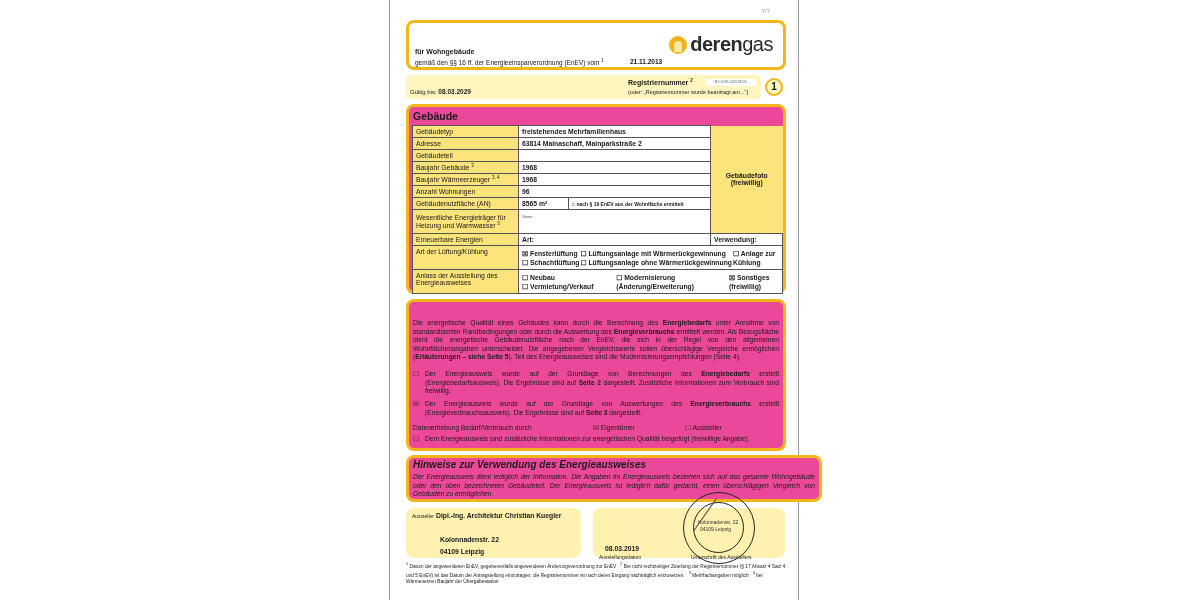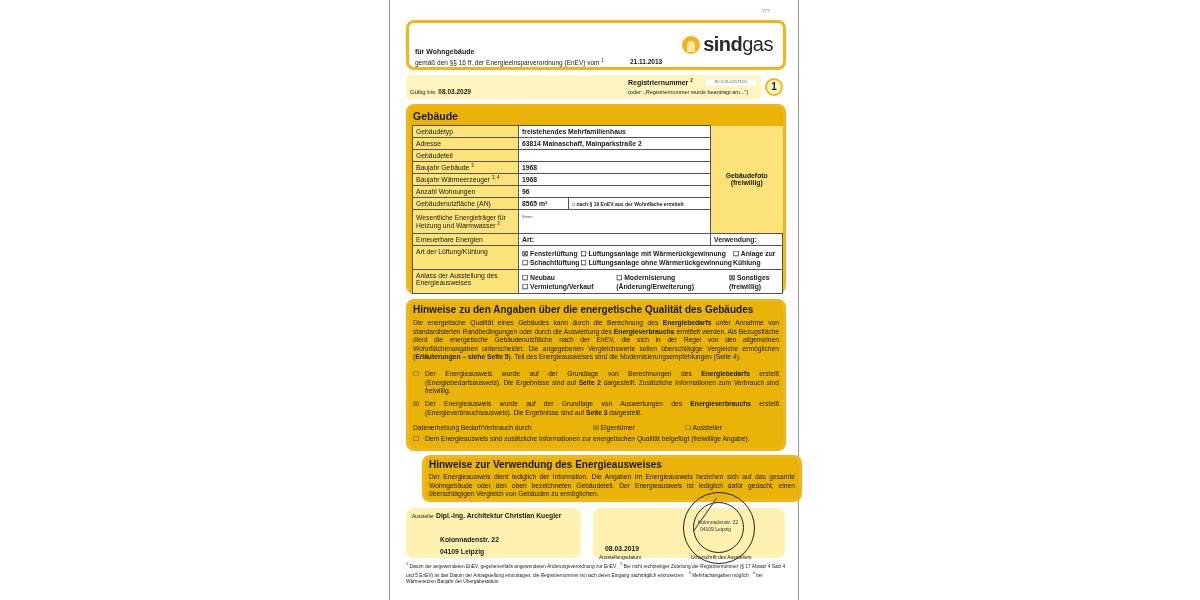--- a/index.html
+++ b/index.html
@@ -6,21 +6,21 @@
   html, body { width: 1200px; height: 600px; background: #ffffff; overflow: hidden; }
   body { font-family: "Liberation Sans", sans-serif; color: #1a1a1a; position: relative; }
 
   .page {
     position: absolute; left: 389px; top: 0; width: 410px; height: 600px;
     background: #ffffff; border-left: 1px solid #9a9a9a; border-right: 1px solid #9a9a9a;
   }
   .corner-note { position: absolute; right: 28px; top: 8px; font-size: 6px; color: #9a9a9a; }
 
   .box {
-    position: absolute; border: 3px solid #f2b51a; border-radius: 8px; background: #eab308;
+    position: absolute; border: 3px solid #f2b51a; border-radius: 8px; background: #ec4899;
   }
   .hdr { left: 16px; top: 20px; width: 380px; height: 50px; background: #ffffff; }
   .hdr .title { position: absolute; left: 6px; top: 2px; font-size: 21px; font-weight: bold; letter-spacing: 0.2px; color: #111; }
   .hdr .sub1 { position: absolute; left: 6px; top: 25px; font-size: 7px; font-weight: bold; }
   .hdr .sub2 { position: absolute; left: 6px; top: 35px; font-size: 6.5px; }
   .hdr .sub2 sup { font-size: 4.5px; }
   .hdr .date { position: absolute; left: 221px; top: 35px; font-size: 6.5px; font-weight: bold; }
   .logo { position: absolute; right: 10px; top: 10px; display: flex; align-items: center; gap: 3px; }
   .logo .dot { width: 18px; height: 18px; border-radius: 50%; background: #f4b21a; position: relative; }
   .logo .dot::after { content: ""; position: absolute; left: 5px; top: 5px; width: 8px; height: 11px; border-radius: 4px 4px 0 0; background: #fde9a4; }
@@ -50,21 +50,21 @@
   .normal { font-weight: normal; }
 
   .hinw { left: 16px; top: 299px; width: 380px; height: 152px; }
   .hinw .sec-title { font-size: 10px; top: 2px; }
   .para { position: absolute; left: 4px; right: 4px; font-size: 6.7px; line-height: 8.6px; text-align: justify; }
   .para b { font-weight: bold; }
   .optline { position: absolute; left: 4px; right: 4px; font-size: 6.7px; line-height: 8.6px; display: flex; }
   .optline .mark { width: 12px; flex: none; }
   .optline .txt { text-align: justify; }
 
-  .verw { left: 32px; top: 455px; width: 380px; height: 47px; }
+  .verw { left: 16px; top: 455px; width: 416px; height: 47px; font-style: italic; }
   .verw .sec-title { font-size: 10px; top: 1px; }
 
   .aus1 { position: absolute; left: 16px; top: 508px; width: 175px; height: 50px; background: #fff2b0; border-radius: 8px; }
   .aus2 { position: absolute; left: 203px; top: 508px; width: 192px; height: 50px; background: #fff2b0; border-radius: 8px; }
   .aus1 .lbl { position: absolute; left: 6px; top: 5px; font-size: 5px; }
   .aus1 .name { position: absolute; left: 30px; top: 4px; font-size: 6.8px; font-weight: bold; }
   .aus1 .street { position: absolute; left: 34px; top: 28px; font-size: 6.8px; font-weight: bold; }
   .aus1 .city { position: absolute; left: 34px; top: 40px; font-size: 6.8px; font-weight: bold; }
   .aus2 .date { position: absolute; left: 12px; top: 37px; font-size: 6.8px; font-weight: bold; }
   .aus2 .datelbl { position: absolute; left: 6px; top: 46px; font-size: 5px; }
@@ -84,21 +84,21 @@
 
 <div class="page">
   <div class="corner-note">7/7</div>
 
   <div class="box hdr">
     <div class="sub1">für Wohngebäude</div>
     <div class="sub2"><span>gemäß den §§ 16 ff. der Energieeinsparverordnung (EnEV) vom</span> <sup>1</sup></div>
     <div class="date">21.11.2013</div>
     <div class="logo">
       <div class="dot"></div>
-      <div class="txt"><b>sind</b><span>gas</span></div>
+      <div class="txt"><b>deren</b><span>gas</span></div>
     </div>
   </div>
 
   <div class="box regbar" style="border:none;border-radius:4px;">
     <div class="valid"><span>Gültig bis:</span> <b>08.03.2029</b></div>
     <div class="reglabel"><span>Registriernummer</span> <sup>2</sup></div>
     <div class="regnum">BY-2019-002578220</div>
     <div class="regnote">(oder: „Registriernummer wurde beantragt am...")</div>
   </div>
   <div class="pagenum">1</div>
@@ -173,21 +173,20 @@
             <div style="width:90px;"><span>☐</span> <span>Modernisierung (Änderung/Erweiterung)</span></div>
             <div style="width:50px;"><span>☒</span> <span>Sonstiges (freiwillig)</span></div>
           </div>
         </td>
       </tr>
     </tbody>
       </table>
   </div>
 
   <div class="box hinw">
-    <div class="sec-title">Hinweise zu den Angaben über die energetische Qualität des Gebäudes</div>
     <div class="para" style="top:17px;"><span>Die energetische Qualität eines Gebäudes kann durch die Berechnung des </span><b>Energiebedarfs</b><span> unter Annahme von standardisierten Randbedingungen oder durch die Auswertung des </span><b>Energieverbrauchs</b><span> ermittelt werden. Als Bezugsfläche dient die energetische Gebäudenutzfläche nach der EnEV, die sich in der Regel von den allgemeinen Wohnflächenangaben unterscheidet. Die angegebenen Vergleichswerte sollen überschlägige Vergleiche ermöglichen (</span><b>Erläuterungen – siehe Seite 5</b><span>). Teil des Energieausweises sind die Modernisierungsempfehlungen (Seite 4).</span></div>
     <div class="optline" style="top:68px;">
       <span class="mark">☐</span>
       <span class="txt"><span>Der Energieausweis wurde auf der Grundlage von Berechnungen des </span><b>Energiebedarfs</b><span> erstellt (Energiebedarfsausweis). Die Ergebnisse sind auf </span><b>Seite 2</b><span> dargestellt. Zusätzliche Informationen zum Verbrauch sind freiwillig.</span></span>
     </div>
     <div class="optline" style="top:98px;">
       <span class="mark">☒</span>
       <span class="txt"><span>Der Energieausweis wurde auf der Grundlage von Auswertungen des </span><b>Energieverbrauchs</b><span> erstellt (Energieverbrauchsausweis). Die Ergebnisse sind auf </span><b>Seite 3</b><span> dargestellt.</span></span>
     </div>
     <div class="optline" style="top:122px;">

